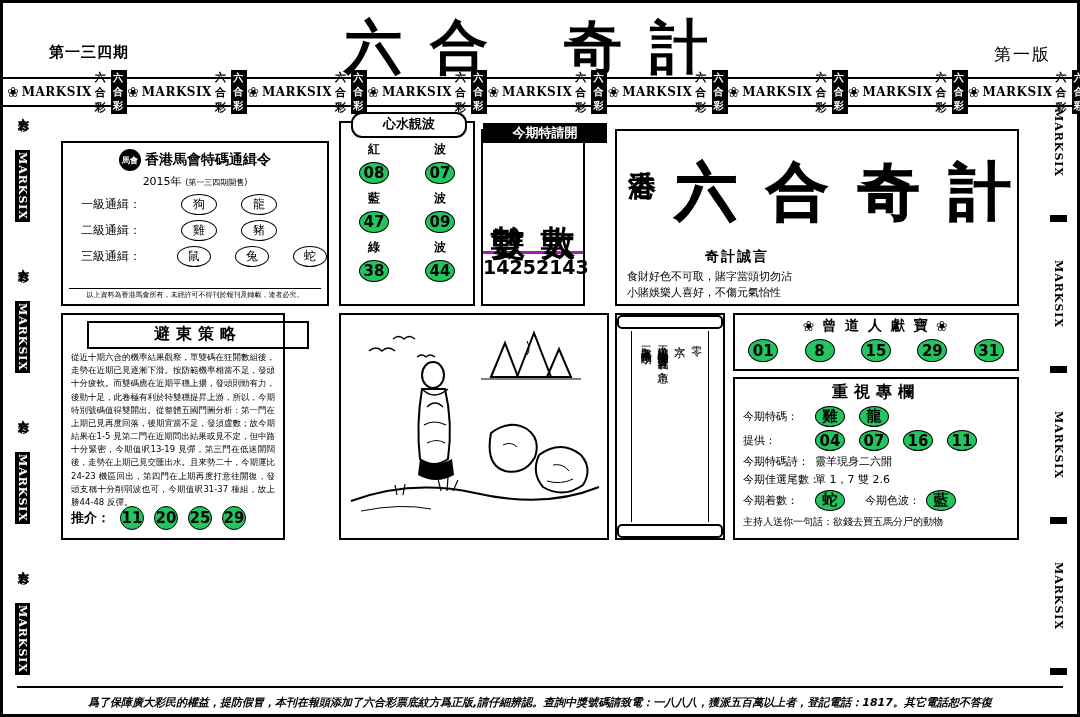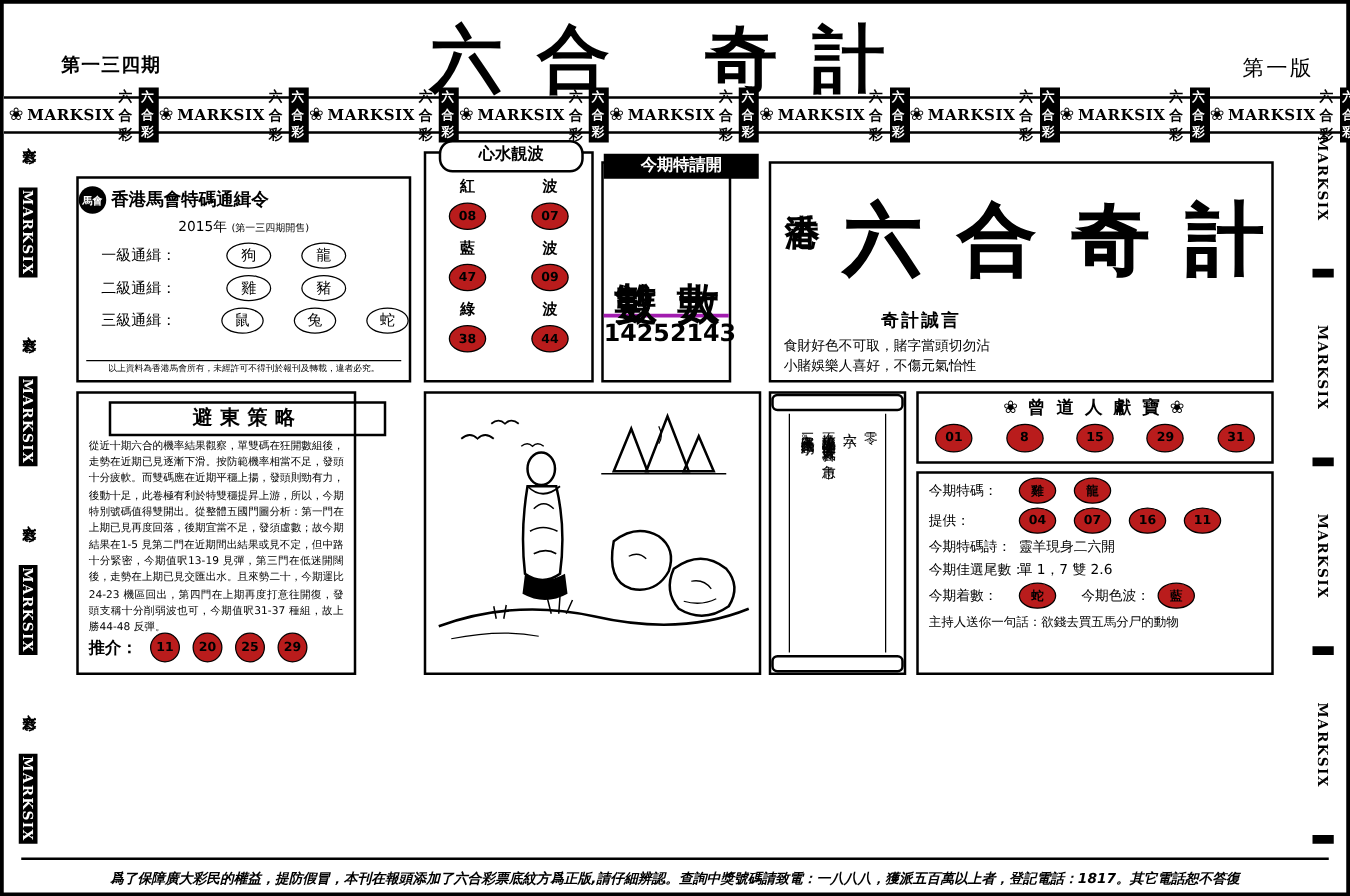--- a/index.html
+++ b/index.html
@@ -20,24 +20,24 @@
   .blk{background:#000;color:#fff;font-size:10px;padding:1px 2px;letter-spacing:0px;}
   
   .rail{position:absolute;top:106px;width:30px;height:566px;display:flex;flex-direction:column;justify-content:space-between;align-items:center;}
   #rail-left{left:4px;}
   #rail-right{right:4px;}
   .rail-item{writing-mode:vertical-rl;font-size:11px;font-weight:bold;letter-spacing:1px;font-family:"DejaVu Serif","Liberation Serif",serif;}
   .rail-item.inv{background:#000;color:#fff;padding:2px 1px;}
   
   .box{position:absolute;border:2px solid #000;background:#fff;box-sizing:border-box;}
   .ball{display:inline-flex;align-items:center;justify-content:center;border:1.5px solid #000;border-radius:50%;
-        font-size:10px;font-weight:bold;background:#b91c1c;}
+        font-size:15px;font-weight:bold;background:#22c55e;}
   
   #tongji{left:58px;top:138px;width:268px;height:165px;}
-  #tongji .hdr{display:flex;align-items:center;justify-content:flex-start;gap:4px;margin-top:6px;font-size:14px;font-weight:bold;}
+  #tongji .hdr{display:flex;align-items:center;justify-content:center;gap:4px;margin-top:6px;font-size:14px;font-weight:bold;}
   .seal{width:22px;height:22px;border-radius:50%;background:#000;color:#fff;font-size:8px;display:flex;align-items:center;justify-content:center;}
   #tongji .yr{text-align:center;font-size:11px;margin-top:3px;}
   #tongji .yr small{font-size:8px;}
   .tj-row{display:flex;align-items:center;gap:24px;margin:5px 0 0 18px;font-size:12px;}
   .tj-row .lbl{width:76px;}
   .oval{border:1.5px solid #000;border-radius:50%;width:34px;height:19px;display:flex;align-items:center;justify-content:center;font-size:12px;}
   #tongji .note{position:absolute;left:6px;right:6px;bottom:4px;border-top:1px solid #000;padding-top:2px;font-size:7px;line-height:1.25;text-align:center;}
   
   #xinshui{left:336px;top:118px;width:136px;height:185px;}
   #xinshui .cap{position:absolute;left:10px;top:-11px;width:112px;height:22px;border:2px solid #000;border-radius:11px;background:#fff;
@@ -339,20 +339,21 @@
     <div class="nums" id="zeng-balls">
         <span class="ball" style="width: 28px; height: 21px;">01</span>
         <span class="ball" style="width: 28px; height: 21px;">8</span>
         <span class="ball" style="width: 28px; height: 21px;">15</span>
         <span class="ball" style="width: 28px; height: 21px;">29</span>
         <span class="ball" style="width: 28px; height: 21px;">31</span>
       </div>
   </div>
 
   <div class="box" id="zhuanlan">
+    <div class="cap">重視專欄</div>
     <div id="zl-rows">
         <div class="zl-row">
           <span class="lbl">今期特碼：</span>
           <span class="ball" style="width: 28px; height: 19px; margin-right: 8px;">雞</span>
           <span class="ball" style="width: 28px; height: 19px; margin-right: 8px;">龍</span>
         </div>
         <div class="zl-row">
           <span class="lbl">提供：</span>
           <span class="ball" style="width: 28px; height: 19px; margin-right: 8px;">04</span>
           <span class="ball" style="width: 28px; height: 19px; margin-right: 8px;">07</span>

